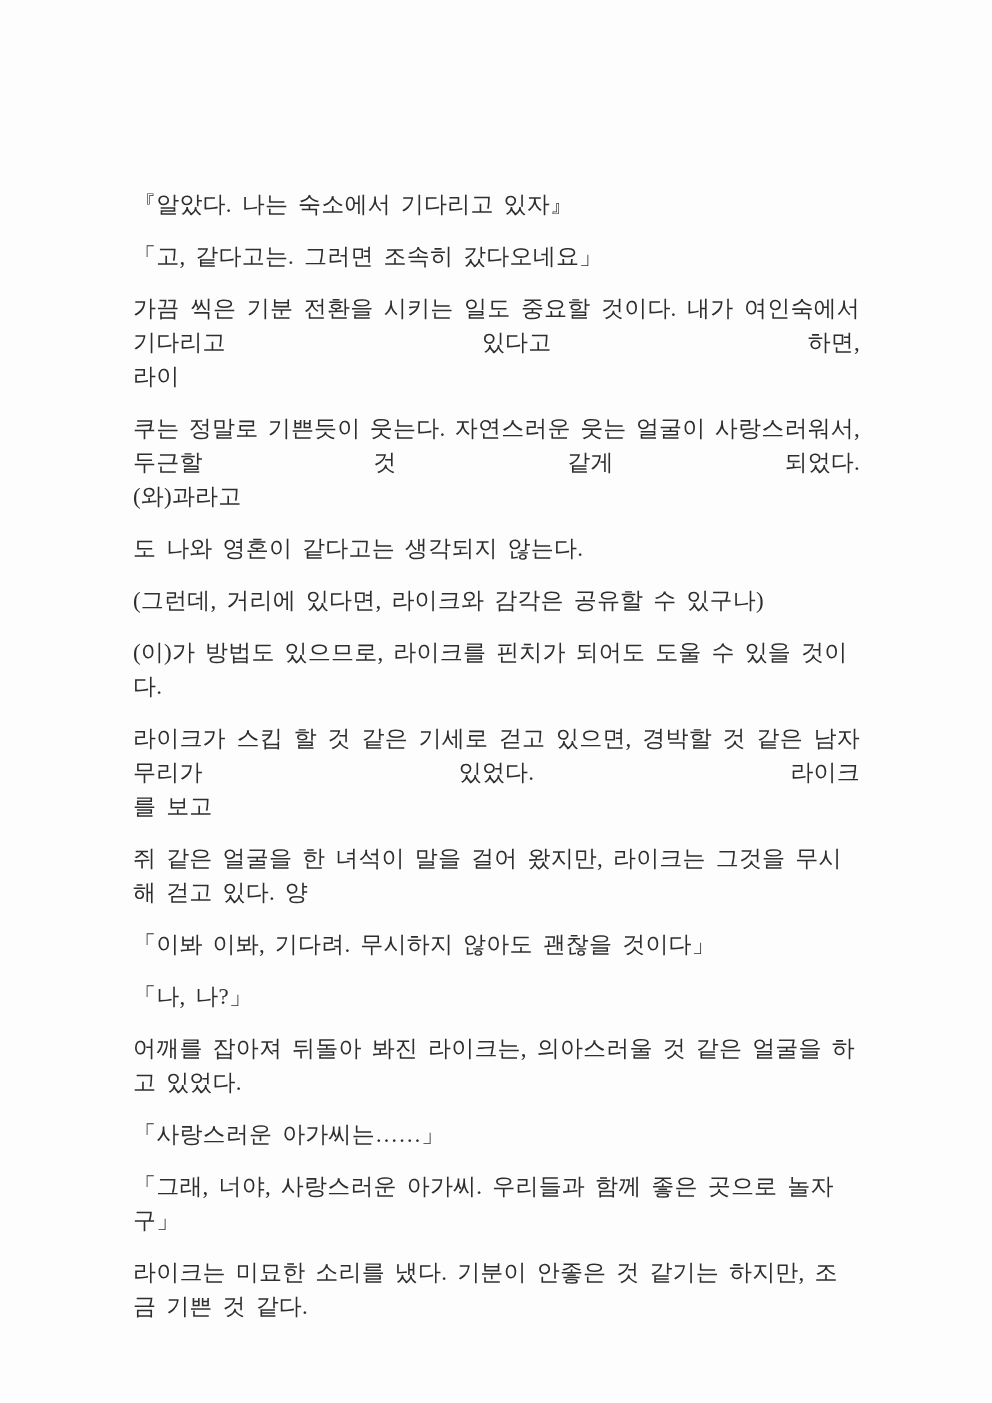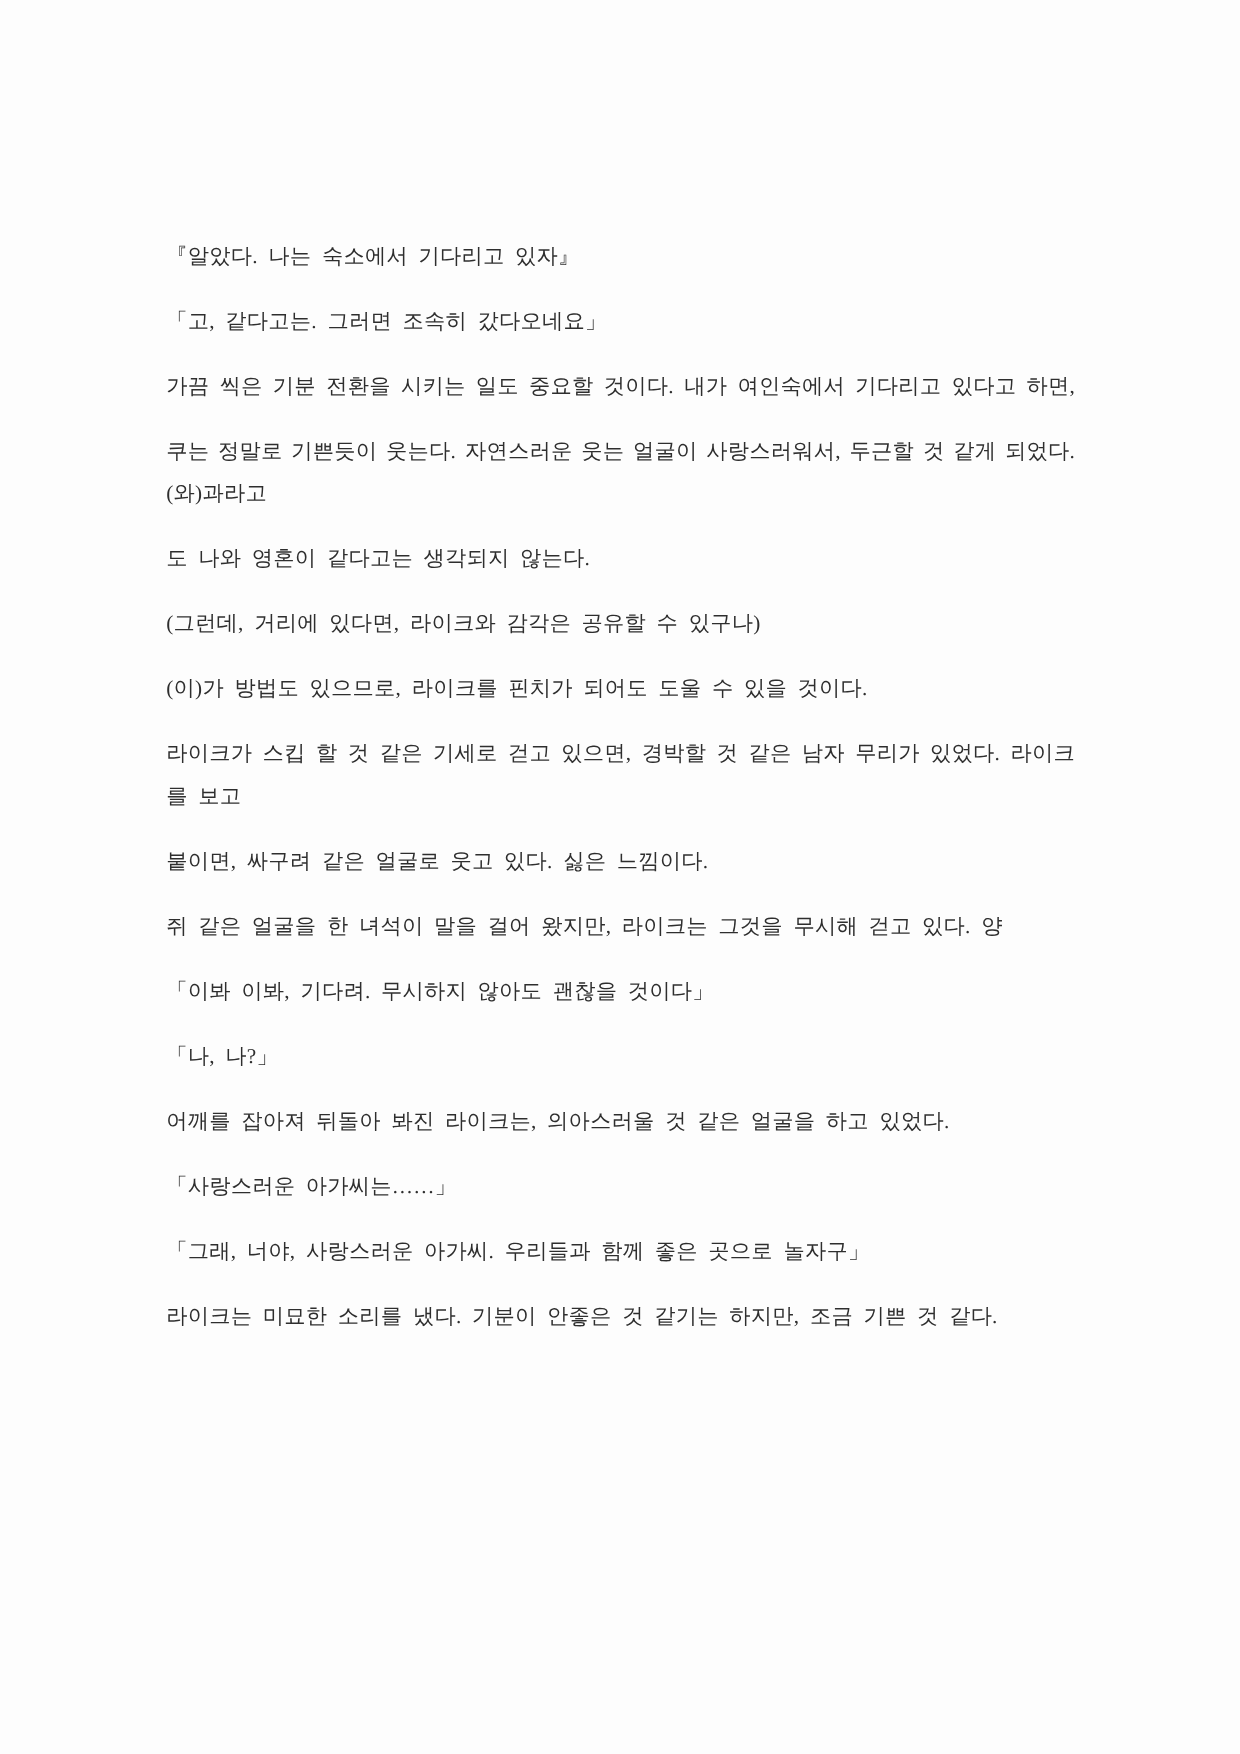--- a/index.html
+++ b/index.html
@@ -18,21 +18,21 @@
     position: absolute;
     left: 133px;
     top: 188px;
     width: 727px;
     color: #2e2e2e;
   }
   .para {
     margin: 0 0 18px 0;
   }
   .line {
-    font-size: 17px;
+    font-size: 23px;
     line-height: 34px;
     word-spacing: 4px;
     letter-spacing: 0.2px;
     text-align: left;
     white-space: normal;
   }
   .line.full {
     text-align: justify;
     text-align-last: justify;
     word-spacing: 2px;
@@ -46,20 +46,21 @@
   <div class="para">
     <div class="line">『알았다. 나는 숙소에서 기다리고 있자』</div>
   </div>
 
   <div class="para">
     <div class="line">「고, 같다고는. 그러면 조속히 갔다오네요」</div>
   </div>
 
   <div class="para">
     <div class="line full">가끔 씩은 기분 전환을 시키는 일도 중요할 것이다. 내가 여인숙에서 기다리고 있다고 하면,</div>
+    <div class="line">라이</div>
   </div>
 
   <div class="para">
     <div class="line full">쿠는 정말로 기쁜듯이 웃는다. 자연스러운 웃는 얼굴이 사랑스러워서, 두근할 것 같게 되었다.</div>
     <div class="line">(와)과라고</div>
   </div>
 
   <div class="para">
     <div class="line">도 나와 영혼이 같다고는 생각되지 않는다.</div>
   </div>
@@ -71,23 +72,20 @@
 
   <div class="para">
     <div class="line">(이)가 방법도 있으므로, 라이크를 핀치가 되어도 도울 수 있을 것이다.</div>
   </div>
 
   <div class="para">
     <div class="line full">라이크가 스킵 할 것 같은 기세로 걷고 있으면, 경박할 것 같은 남자 무리가 있었다. 라이크</div>
     <div class="line">를 보고</div>
   </div>
 
-  <div class="para">
-    <div class="line">붙이면, 싸구려 같은 얼굴로 웃고 있다. 싫은 느낌이다.</div>
-  </div>
 
 
   <div class="para">
     <div class="line">쥐 같은 얼굴을 한 녀석이 말을 걸어 왔지만, 라이크는 그것을 무시해 걷고 있다. 양</div>
   </div>
 
 
   <div class="para">
     <div class="line">「이봐 이봐, 기다려. 무시하지 않아도 괜찮을 것이다」</div>
   </div>

